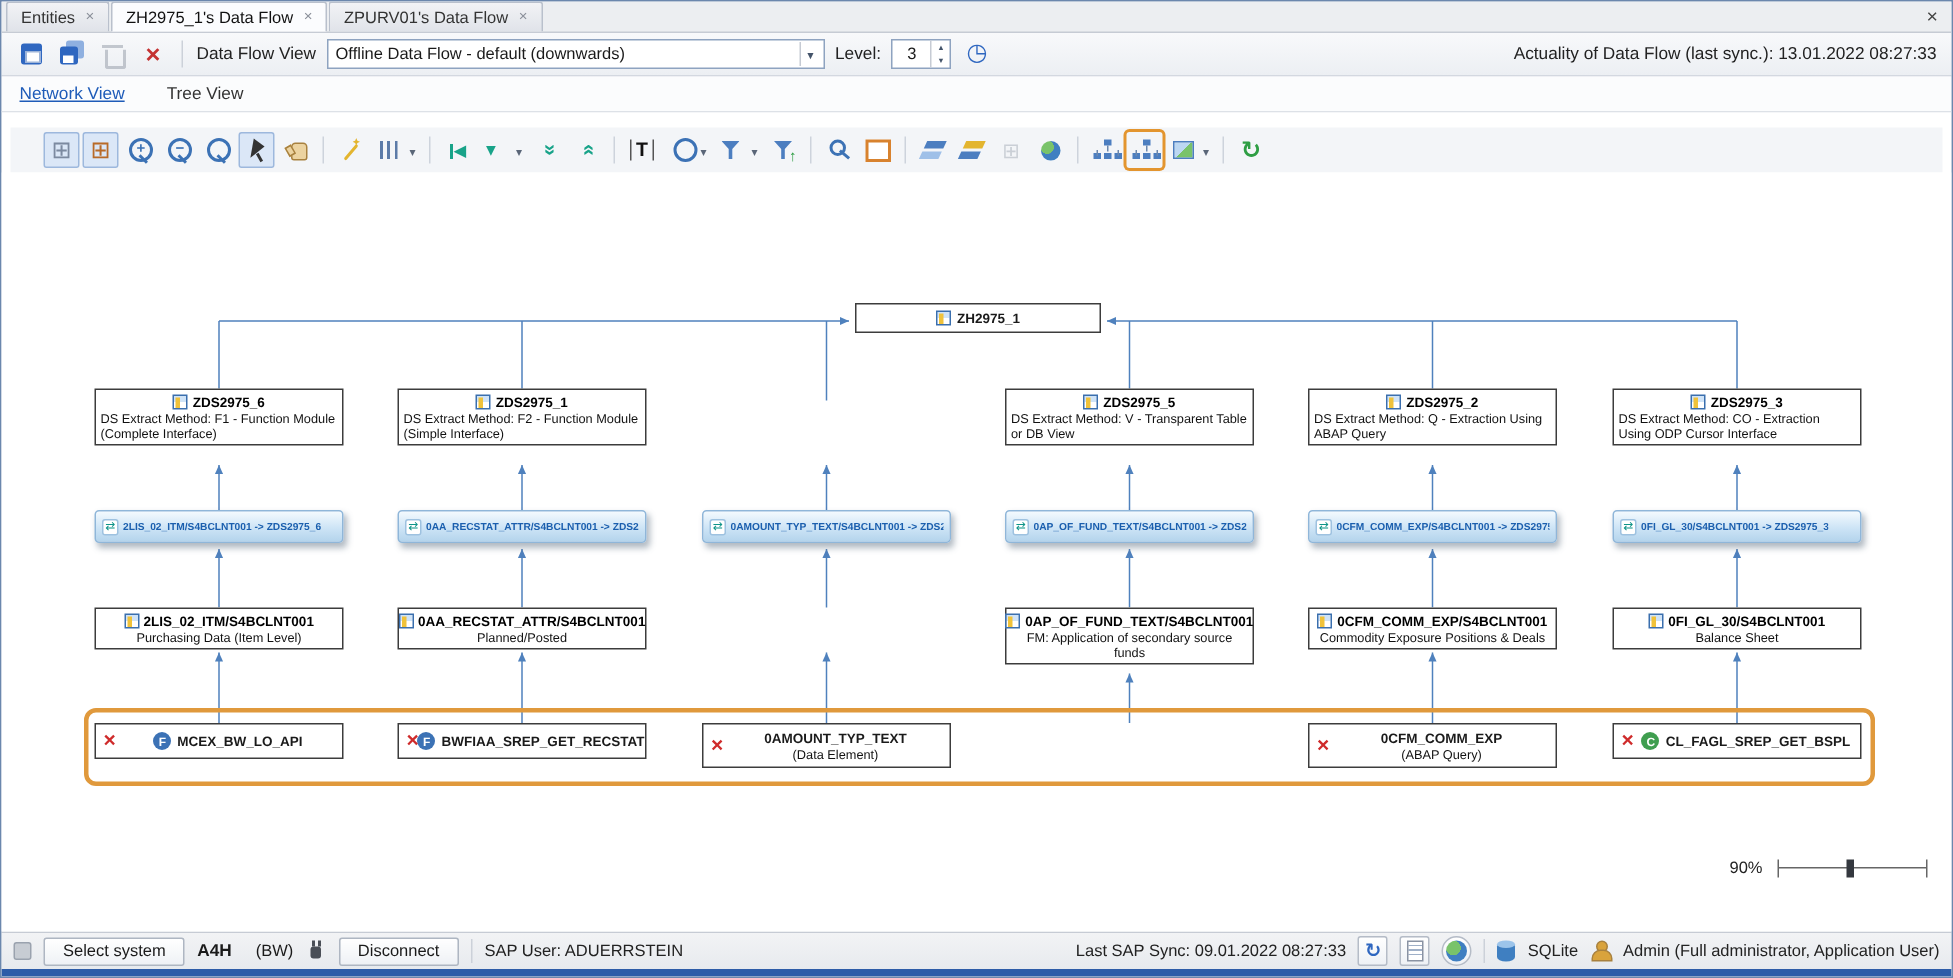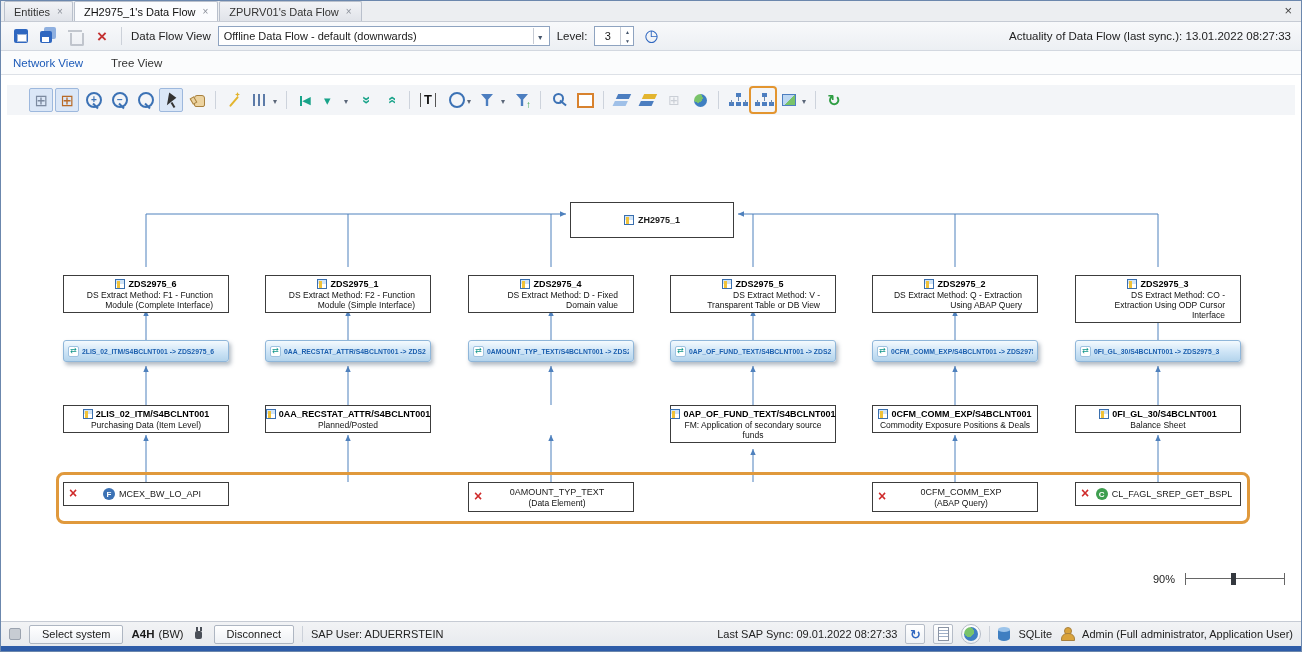--- a/index.html
+++ b/index.html
@@ -36,21 +36,21 @@
 .spin{width:40px;height:20px;border:1px solid #8ea3c0;background:#fff;display:flex;cursor:text;}
 .spin .val{flex:1;text-align:center;font-size:11px;line-height:18px;}
 .spin .btns{width:13px;display:flex;flex-direction:column;border-left:1px solid #c6cbd4;}
 .spin .btns span{flex:1;display:flex;align-items:center;justify-content:center;color:#44546a;cursor:pointer;}
 .spin .up::before{content:'▲';font-size:5px;}
 .spin .dn::before{content:'▼';font-size:5px;}
 
 
 .viewtabs{height:24px;background:#fbfcfd;border-bottom:1px solid #dde1e7;display:flex;align-items:center;padding-left:10px;gap:24px;flex:none;}
 .vtab{font-size:11.5px;color:#333;cursor:pointer;padding:4px 2px;}
-.vtab.active{color:#1e5bb8;}
+.vtab.active{color:#1e5bb8;text-decoration:underline;}
 
 
 .panel{flex:1;display:flex;flex-direction:column;background:#fff;padding-top:10px;min-height:0;}
 .gtoolbar{height:30px;margin:0 6px;background:#f3f5f8;display:flex;align-items:center;padding-left:22px;gap:2px;flex:none;}
 .gsep{width:1px;height:18px;background:#cdd3dc;margin:0 4px;}
 .gicon{width:24px;height:24px;min-width:24px;display:inline-flex;align-items:center;justify-content:center;position:relative;border:1px solid transparent;border-radius:2px;cursor:pointer;color:#44546a;}
 .gicon.pressed{background:#dbe7f7;border-color:#9db8dd;}
 .gicon.highlight{box-shadow:0 0 0 2px #e3952f;}
 .gicon.dd{width:32px;min-width:32px;justify-content:flex-start;padding-left:4px;}
 .gicon.dd::after{content:'▾';font-size:8px;color:#5a6678;position:absolute;right:2px;top:8px;}
@@ -90,55 +90,55 @@
 .overview-map::before{content:'';width:12px;height:10px;border:1px solid #4c7ec0;background:linear-gradient(135deg,#bcd7f2 0 50%,#79c36a 50%);}
 .refresh::before{content:'↻';color:#2f9e44;font-size:16px;font-weight:700;}
 
 
 #canvas{flex:1;position:relative;background:#fff;overflow:hidden;min-height:0;}
 #wires{position:absolute;top:0;left:0;}
 #gcols{position:absolute;inset:0;}
 .gcol{position:absolute;top:0;bottom:0;width:166px;}
 .c0{left:62px}.c1{left:264px}.c2{left:467px}.c3{left:669px}.c4{left:871px}.c5{left:1074px}
 .node{position:absolute;left:0;right:0;background:#fff;border:1px solid #3c3c3c;}
-.node.def{top:160px;min-height:38px;padding:2px 15px;text-align:right;}
+.node.def{top:144px;min-height:38px;padding:2px 3px;text-align:left;}
 .node.trf{top:225px;height:22px;border:1px solid #8fb6d9;border-radius:3px;background:linear-gradient(#f4fafe,#cde4f6 55%,#b4d4ec);box-shadow:2px 3px 4px rgba(80,100,120,.45);display:flex;align-items:center;padding:0 4px;gap:3px;}
 .node.ds{top:290px;min-height:26px;padding:2px 3px;text-align:center;}
 .node.src{top:367px;min-height:24px;padding:3px 6px 3px 18px;display:flex;align-items:center;justify-content:center;gap:4px;}
 .ntitle{font-size:9px;font-weight:700;color:#000;display:flex;align-items:center;justify-content:center;gap:3px;line-height:12px;white-space:nowrap;}
 .nsub{font-size:8.5px;color:#111;line-height:10px;}
 .trf-text{font-size:6.8px;color:#1b5fae;white-space:nowrap;overflow:hidden;font-weight:700;}
 .ic-ds{width:10px;height:10px;min-width:10px;display:inline-block;border:1px solid #3a6fae;background:linear-gradient(#cfe3f7 0 4px,#fff 4px);position:relative;}
 .ic-ds::after{content:'';position:absolute;left:1px;top:1px;width:3px;height:7px;background:#f0c23a;}
 .ic-trf{width:11px;height:11px;min-width:11px;display:inline-flex;align-items:center;justify-content:center;border:1px solid #9ec2e0;background:#fff;border-radius:2px;}
 .ic-trf::before{content:'⇄';font-size:8px;color:#0f9488;line-height:8px;}
 .err{position:absolute;left:5px;top:50%;transform:translateY(-50%);}
 .err::before{content:'×';color:#cf2b2b;font-weight:700;font-size:14px;line-height:12px;}
 .src-ic{display:inline-flex;align-items:center;justify-content:center;}
 .src-ic.t-function,.src-ic.t-class{width:12px;height:12px;min-width:12px;border-radius:50%;color:#fff;font-size:8px;font-weight:700;}
 .src-ic.t-function{background:#3c72b5;}
 .src-ic.t-function::before{content:'F';}
 .src-ic.t-class{background:#3f9e4f;}
 .src-ic.t-class::before{content:'C';}
 .src-ic.t-table{width:11px;height:11px;min-width:11px;border:1px solid #3c72b5;background:linear-gradient(#bcd7f2 0 3px,transparent 3px),repeating-linear-gradient(90deg,transparent 0 3px,#7ea9d4 3px 4px);}
 .src-text{display:flex;flex-direction:column;align-items:center;}
-.stitle{font-size:9px;font-weight:400;line-height:12px;white-space:nowrap;text-align:center;}
-.rootnode{position:absolute;left:569px;top:87px;width:164px;height:36px;background:#fff;border:1px solid #3c3c3c;display:flex;align-items:center;justify-content:center;gap:4px;font-size:9px;font-weight:700;}
+.stitle{font-size:9px;font-weight:700;line-height:12px;white-space:nowrap;text-align:center;}
+.rootnode{position:absolute;left:569px;top:87px;width:164px;height:20px;background:#fff;border:1px solid #3c3c3c;display:flex;align-items:center;justify-content:center;gap:4px;font-size:9px;font-weight:700;}
 #group{position:absolute;left:55px;top:357px;width:1194px;height:52px;border:3px solid #e0993c;border-radius:8px;pointer-events:none;}
 .zoomctl{position:absolute;right:16px;top:458px;display:flex;align-items:center;gap:10px;}
 .zval{font-size:11px;color:#222;}
 .ztrack{width:100px;height:12px;position:relative;border-left:1px solid #666;border-right:1px solid #666;cursor:pointer;}
 .ztrack::before{content:'';position:absolute;left:0;right:0;top:5px;height:1px;background:#666;}
 .zhandle{position:absolute;left:45px;top:0;width:5px;height:12px;background:#34383f;cursor:grab;}
 
 
 .statusbar{height:25px;background:linear-gradient(#f2f3f5,#e7eaee);border-top:1px solid #c6cbd4;display:flex;align-items:center;padding:0 8px;gap:8px;font-size:11px;flex:none;}
 .sb-led{width:12px;height:12px;background:#c7ccd3;border:1px solid #9aa2ae;border-radius:2px;}
 .sb-btn{height:19px;border:1px solid #aeb6c2;background:linear-gradient(#fff,#eef1f5);padding:0 12px;display:inline-flex;align-items:center;font-size:11px;cursor:pointer;border-radius:2px;white-space:nowrap;}
-.sb-sys{display:inline-flex;gap:4px;align-items:center;white-space:nowrap;}
+.sb-sys{display:inline-flex;gap:16px;align-items:center;white-space:nowrap;}
 .sb-sys b{font-size:11.5px;}
 .sb-text{white-space:nowrap;color:#222;}
 .plug-icon{width:14px;height:14px;position:relative;display:inline-block;}
 .plug-icon::before{content:'';width:7px;height:8px;background:#4a4f57;border-radius:2px;position:absolute;left:3px;top:4px;}
 .plug-icon::after{content:'';width:2px;height:4px;background:#4a4f57;position:absolute;left:4px;top:0;box-shadow:4px 0 0 #4a4f57;}
 .sb-ic{width:20px;height:20px;border:1px solid #b5bcc7;background:linear-gradient(#fff,#eef1f5);display:inline-flex;align-items:center;justify-content:center;cursor:pointer;border-radius:2px;position:relative;}
 .sb-ic.round{border-radius:10px;}
 .sync-g::before{content:'↻';color:#2f67c0;font-weight:700;font-size:13px;}
 .doc-g{width:11px;height:14px;background:linear-gradient(#fff 0 2px,#9fb0c8 2px 3px,#fff 3px 5px,#9fb0c8 5px 6px,#fff 6px 8px,#9fb0c8 8px 9px,#fff 9px);border:1px solid #8a93a3;display:inline-block;}
 .globe-g{width:14px;height:14px;border-radius:50%;background:radial-gradient(circle at 35% 35%,#79c36a 0 38%,#3f7fc1 39%);display:inline-block;}
@@ -323,29 +323,30 @@
     <span class="ic-trf"></span>
     <span class="trf-text">0AA_RECSTAT_ATTR/S4BCLNT001 -&gt; ZDS2975_1</span>
   </div>
   <div class="node ds">
     <div class="ntitle">
       <span class="ic-ds"></span>
       <span>0AA_RECSTAT_ATTR/S4BCLNT001</span>
     </div>
     <div class="nsub">Planned/Posted</div>
   </div>
+  <div class="node src">
+    <span class="err"></span>
+    <span class="src-ic t-function"></span>
+    <span class="src-text">
+      <span class="stitle">BWFIAA_SREP_GET_RECSTAT</span>
+
+    </span>
+  </div>
 </div>
           <div class="gcol c2">
-  <div class="node def">
-    <div class="ntitle">
-      <span class="ic-ds"></span>
-      <span>ZDS2975_4</span>
-    </div>
-    <div class="nsub">DS Extract Method: D - Fixed Domain value</div>
-  </div>
   <div class="node trf">
     <span class="ic-trf"></span>
     <span class="trf-text">0AMOUNT_TYP_TEXT/S4BCLNT001 -&gt; ZDS2975_4</span>
   </div>
   <div class="node src">
     <span class="err"></span>
 
     <span class="src-text">
       <span class="stitle">0AMOUNT_TYP_TEXT</span>
       <span class="src-sub nsub">(Data Element)</span>

